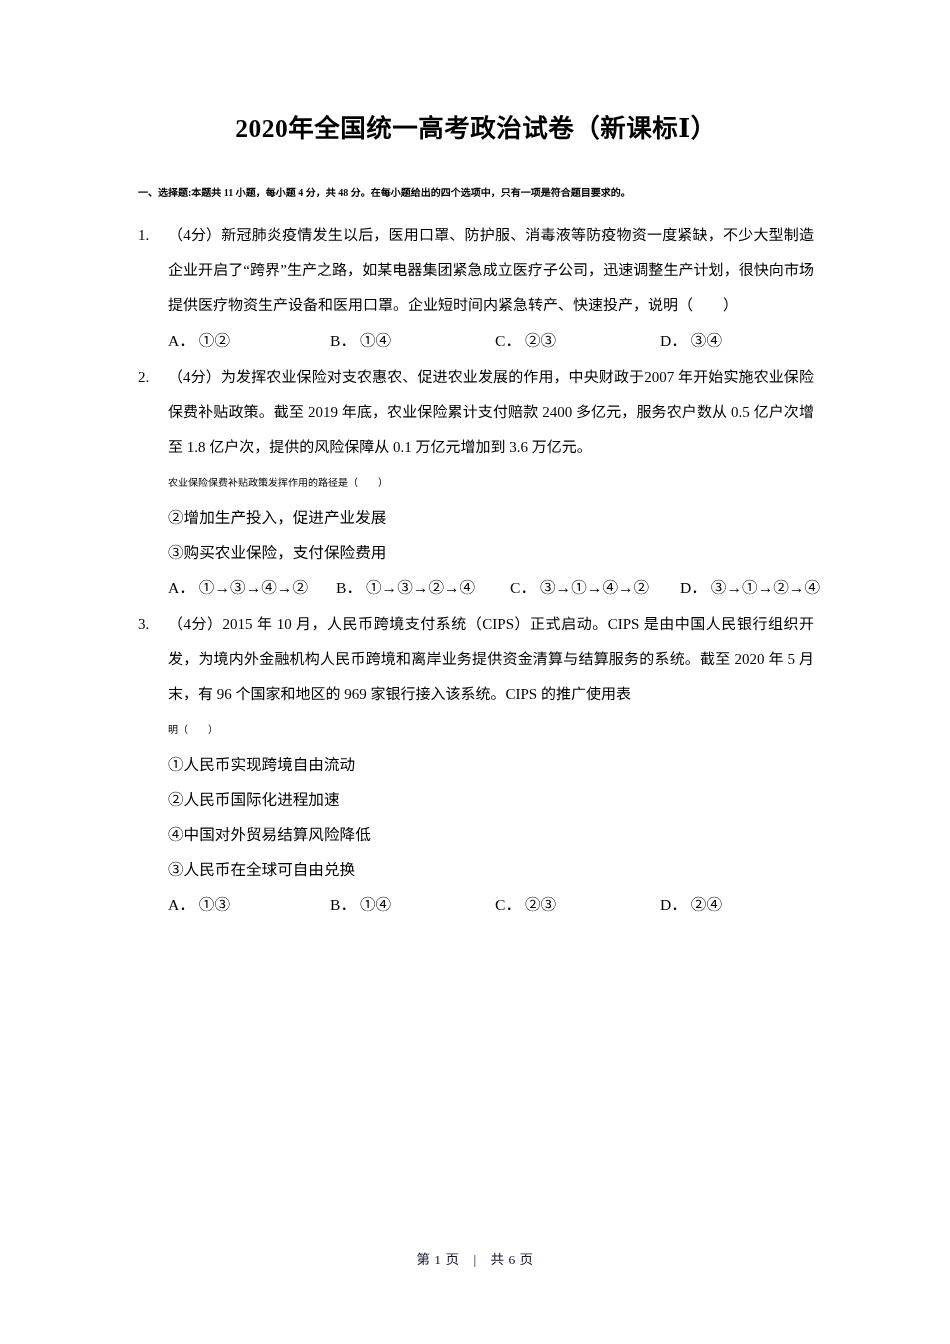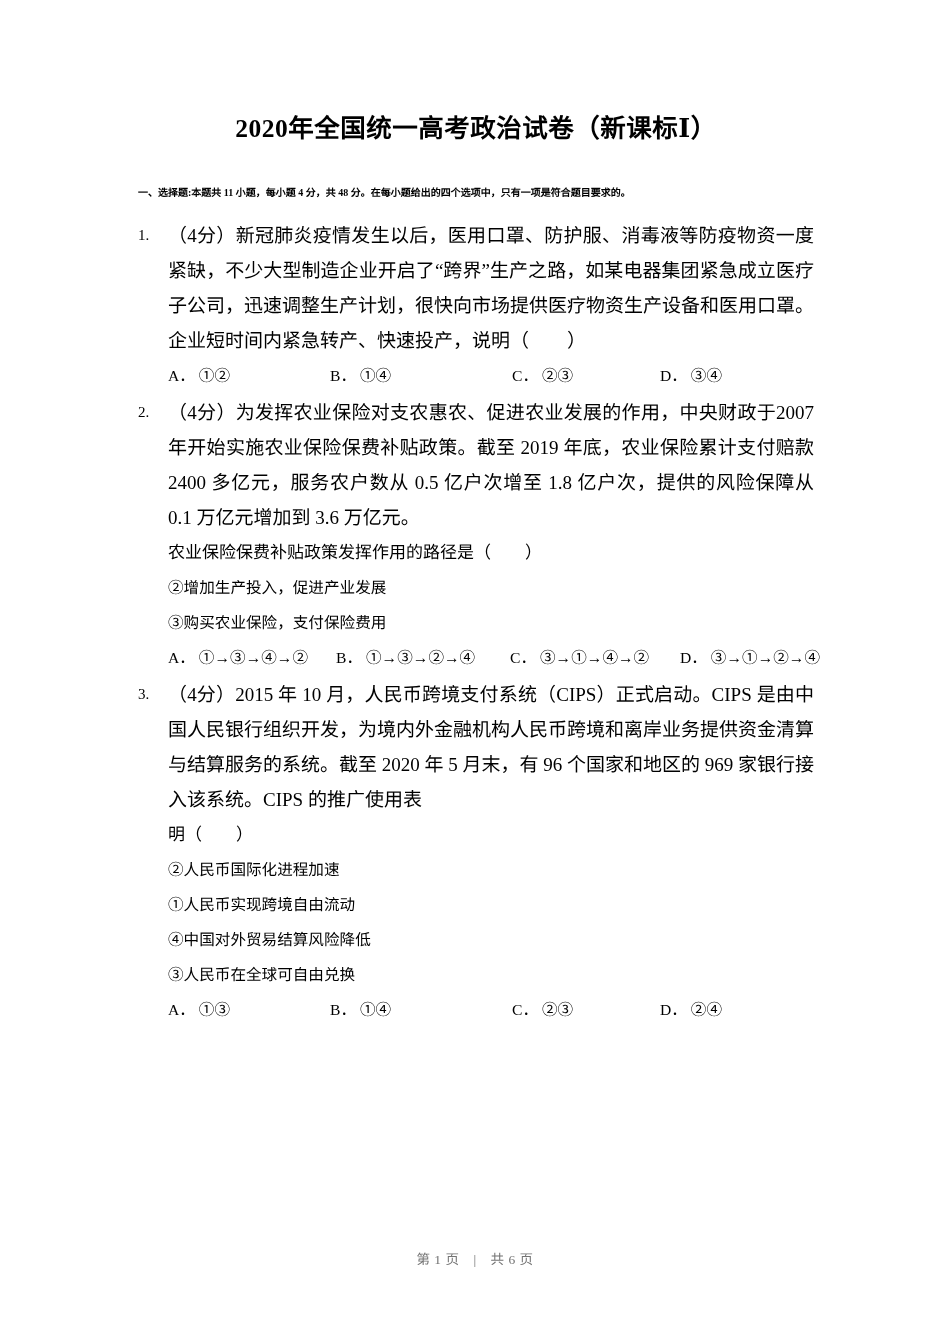--- a/index.html
+++ b/index.html
@@ -61,28 +61,28 @@
   .q-number {
     position: absolute;
     left: 0;
     top: 0;
     width: 24px;
     text-align: left;
     font-size: 15px;
     line-height: 35px;
   }
   .q-body {
-    font-size: 19px;
+    font-size: 15px;
     line-height: 35px;
     text-align: justify;
     text-justify: inter-ideograph;
     margin: 0;
   }
   .q-tail {
-    font-size: 17px;
+    font-size: 10px;
     line-height: 35px;
     margin: 0;
   }
   .statements {
     margin: 0;
     padding: 0;
     list-style: none;
   }
   .statements li {
     font-size: 15.6px;
@@ -97,39 +97,39 @@
     line-height: 35px;
     font-size: 15.6px;
     white-space: nowrap;
   }
   .options .opt {
     position: absolute;
     top: 0;
   }
   .options.cols4 .opt:nth-child(1) { left: 0px; }
   .options.cols4 .opt:nth-child(2) { left: 162px; }
-  .options.cols4 .opt:nth-child(3) { left: 344px; text-align: center; }
+  .options.cols4 .opt:nth-child(3) { left: 327px; text-align: center; }
   .options.cols4 .opt:nth-child(4) { left: 492px; }
 
   .options.wide .opt:nth-child(1) { left: 0px; }
   .options.wide .opt:nth-child(2) { left: 168px; }
   .options.wide .opt:nth-child(3) { left: 342px; }
   .options.wide .opt:nth-child(4) { left: 512px; }
 
   .opt-letter { margin-right: 4px; }
 
   
   .footer {
     position: absolute;
     left: 0;
     top: 1248px;
     width: 950px;
     text-align: center;
     font-size: 13.5px;
-    color: #737373;
+    color: #0f172a;
     letter-spacing: 0.5px;
   }
 </style>
 </head>
 <body>
 
 <div class="page">
   <div class="content">
 
     <h1 class="doc-title">2020年全国统一高考政治试卷（新课标Ⅰ）</h1>
@@ -161,22 +161,22 @@
         <span class="opt"><span class="opt-letter">C．</span><span>③→①→④→②</span></span>
         <span class="opt"><span class="opt-letter">D．</span><span>③→①→②→④</span></span>
       </div>
     </div>
 
     <div class="question">
       <span class="q-number">3.</span>
       <p class="q-body">（4分）2015 年 10 月，人民币跨境支付系统（CIPS）正式启动。CIPS 是由中国人民银行组织开发，为境内外金融机构人民币跨境和离岸业务提供资金清算与结算服务的系统。截至 2020 年 5 月末，有 96 个国家和地区的 969 家银行接入该系统。CIPS 的推广使用表</p>
       <p class="q-tail">明（　　）</p>
       <ul class="statements">
+        <li>①人民币实现跨境自由流动</li>
         <li>②人民币国际化进程加速</li>
-        <li>①人民币实现跨境自由流动</li>
         <li>④中国对外贸易结算风险降低</li>
         <li>③人民币在全球可自由兑换</li>
       </ul>
       <div class="options cols4">
         <span class="opt"><span class="opt-letter">A．</span><span>①③</span></span>
         <span class="opt"><span class="opt-letter">B．</span><span>①④</span></span>
         <span class="opt"><span class="opt-letter">C．</span><span>②③</span></span>
         <span class="opt"><span class="opt-letter">D．</span><span>②④</span></span>
       </div>
     </div>

